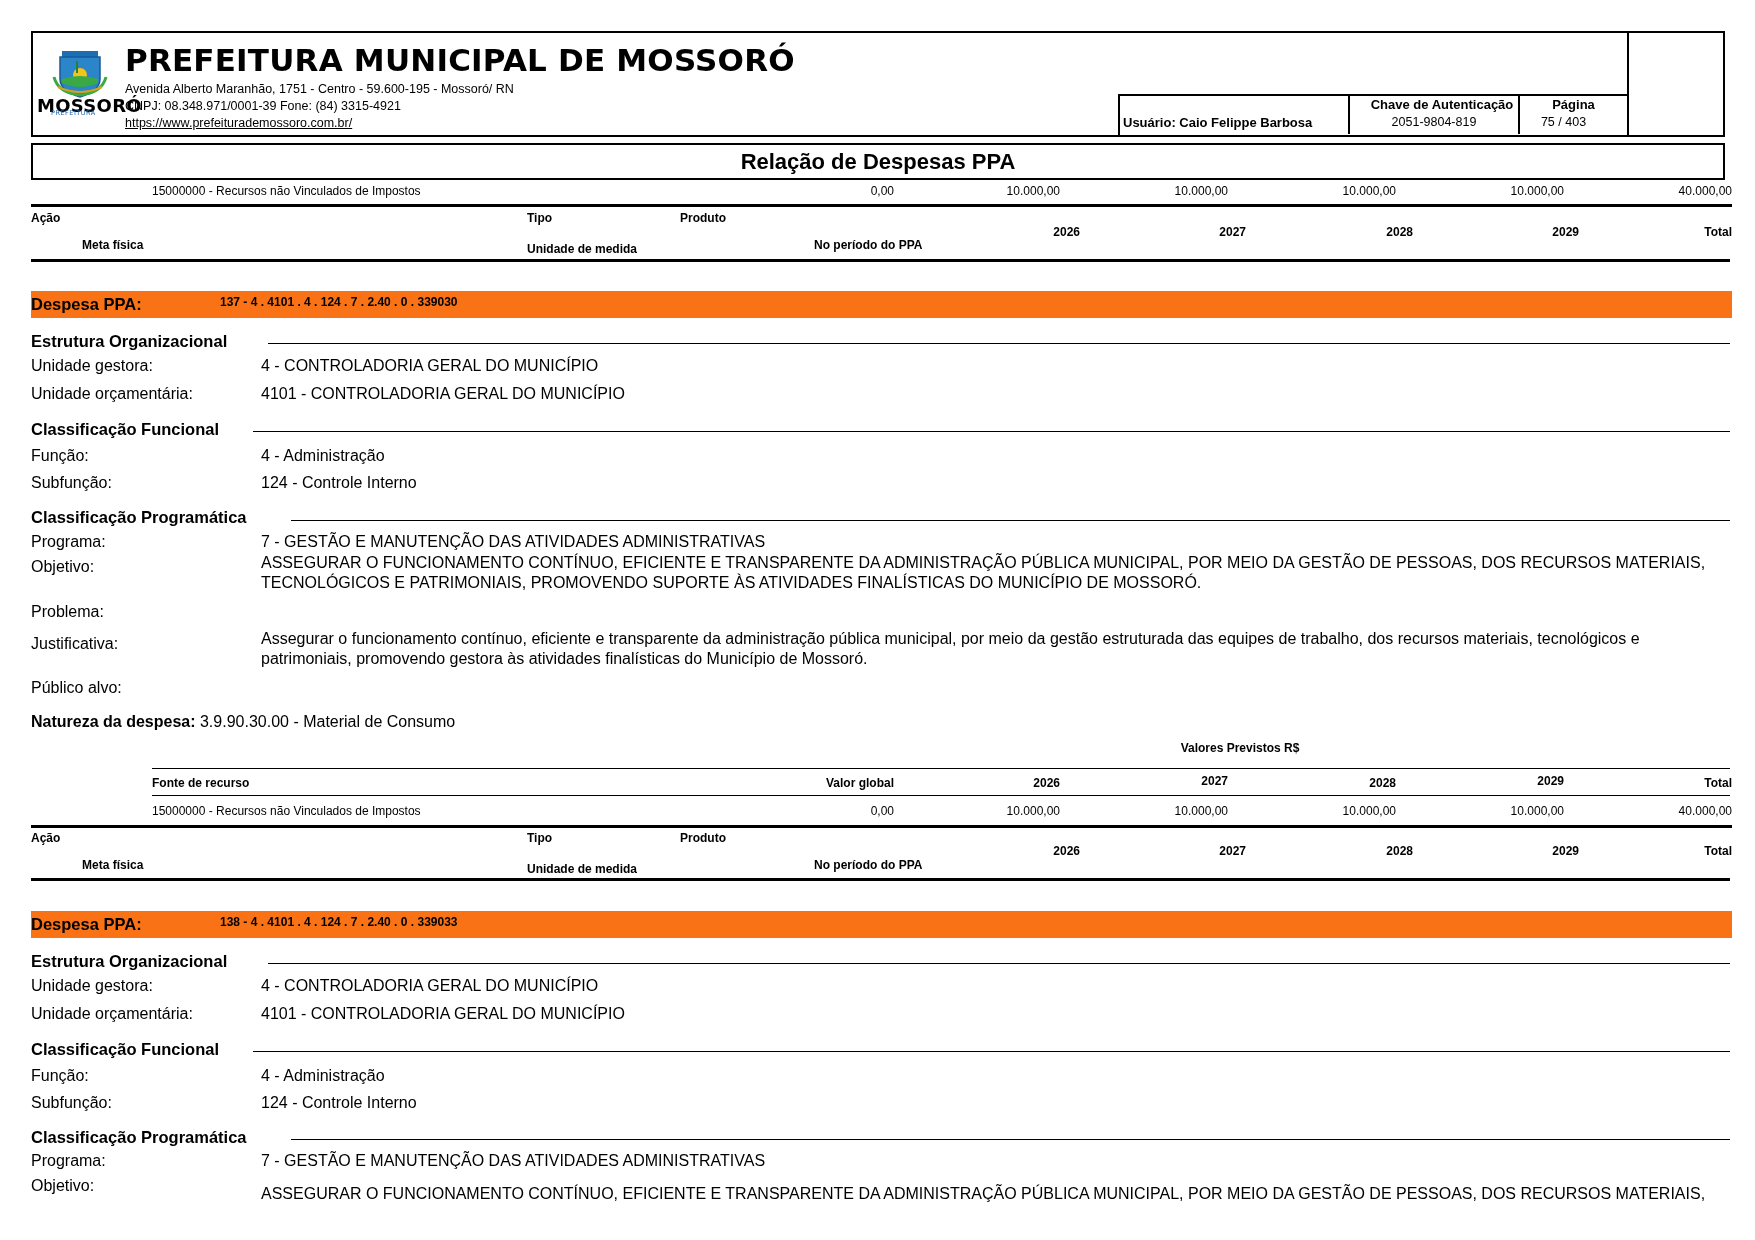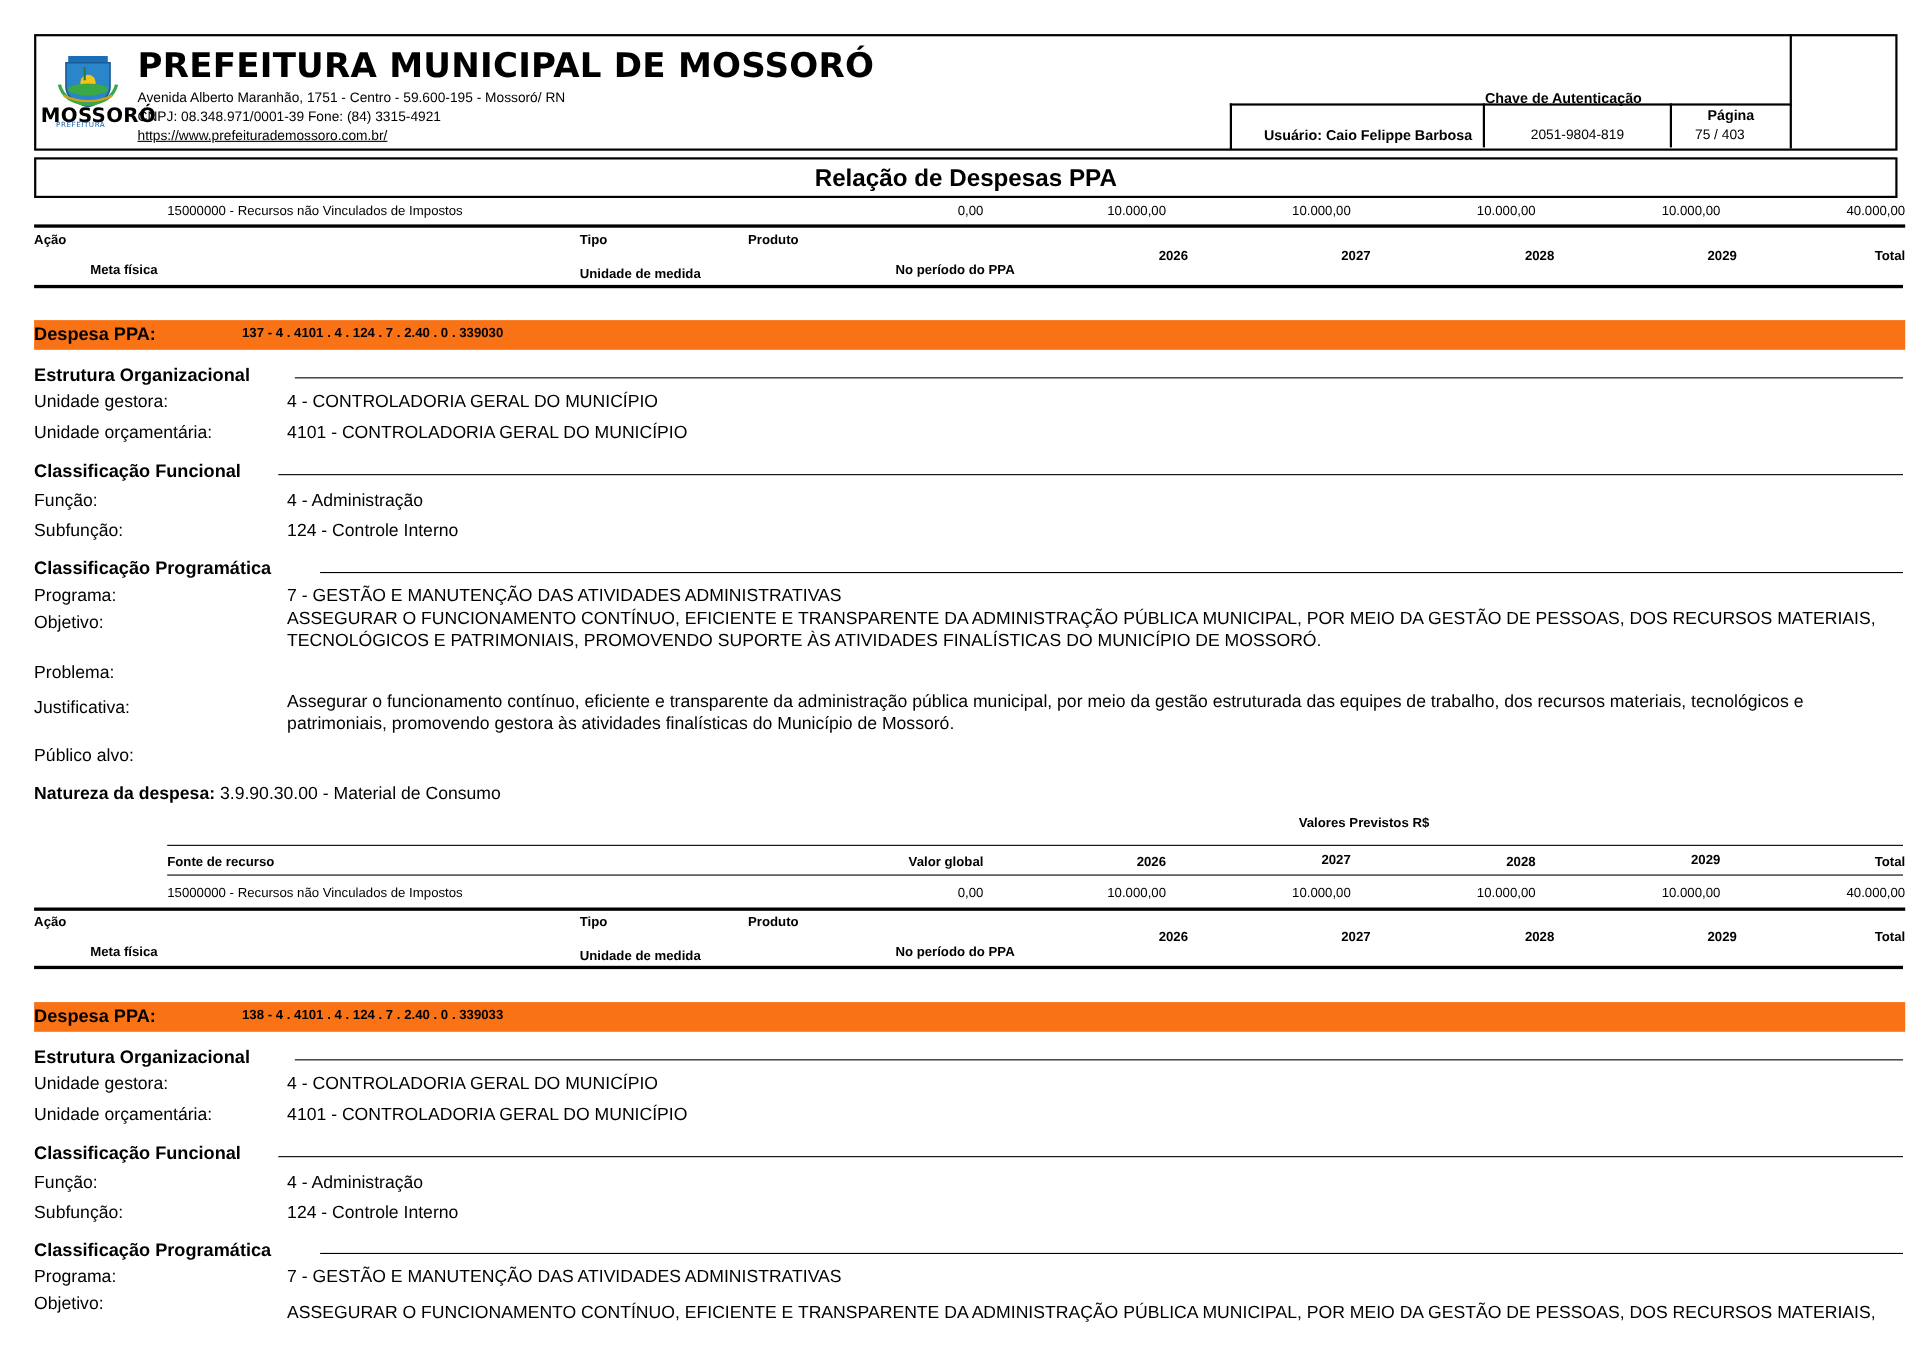--- a/index.html
+++ b/index.html
@@ -62,22 +62,22 @@
 
 <div class="abs org-title" style="left:125px;top:42px;">PREFEITURA MUNICIPAL DE MOSSORÓ</div>
 <div class="abs org-line cond" style="left:125px;top:82px;">Avenida Alberto Maranhão, 1751 - Centro - 59.600-195 - Mossoró/ RN</div>
 <div class="abs org-line cond" style="left:125px;top:99px;">CNPJ: 08.348.971/0001-39 Fone: (84) 3315-4921</div>
 <div class="abs org-line cond" style="left:125px;top:116px;text-decoration:underline;">https://www.prefeiturademossoro.com.br/</div>
 
 <div id="info-row"></div>
 <div class="info-cell" style="left:1348px;width:0;"></div>
 <div class="info-cell" style="left:1518px;width:0;"></div>
 
-<div class="abs info-b cond" style="left:1149px;top:115px;">Usuário: Caio Felippe Barbosa</div>
-<div class="abs info-b cond" style="left:1350px;width:184px;top:82px;">Chave de Autenticação</div>
+<div class="abs info-b cond" style="left:1123px;top:115px;">Usuário: Caio Felippe Barbosa</div>
+<div class="abs info-b cond" style="left:1350px;width:184px;top:97px;text-align:center;">Chave de Autenticação</div>
 <div class="abs info-n cond" style="left:1350px;width:168px;top:115px;text-align:center;">2051-9804-819</div>
 <div class="abs info-b cond" style="left:1520px;width:107px;top:97px;text-align:center;">Página</div>
 <div class="abs info-n cond" style="left:1520px;width:87px;top:115px;text-align:center;">75 / 403</div>
 
 <div id="title-box">
   <span class="cond">Relação de Despesas PPA</span>
 </div>
 
 <div>
   <div class="abs small cond" style="left:152px;top:184px;">15000000 - Recursos não Vinculados de Impostos</div>

